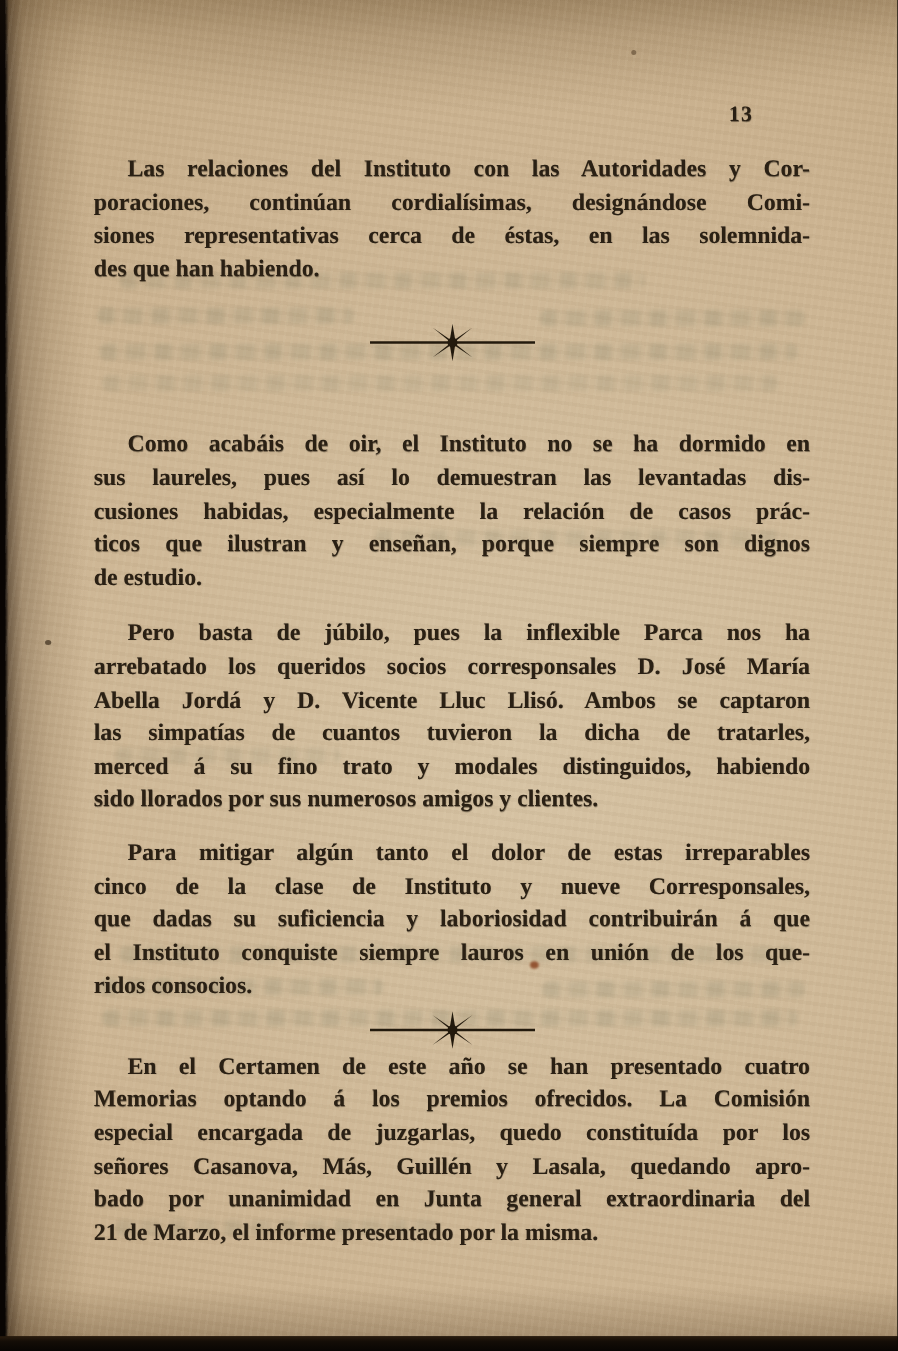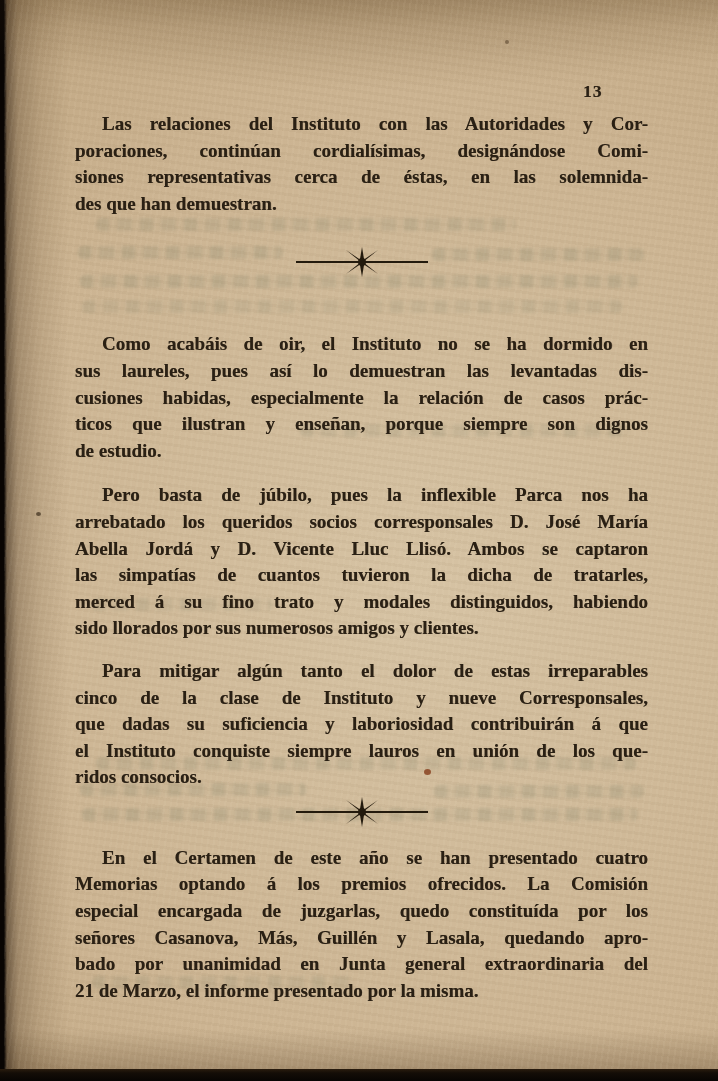--- a/index.html
+++ b/index.html
@@ -50,39 +50,39 @@
   .page-number {
     position: absolute;
     left: 583px; top: 81px; width: 46px;
     font-size: 17.5px; font-weight: 700;
     color: #2a2014;
     letter-spacing: 1px;
     text-shadow: 0.3px 0.3px 0.6px rgba(42,32,20,0.55);
   }
   .text-block {
     position: absolute;
-    left: 75px; top: 0; width: 573px;
+    left: 75px; top: 12px; width: 573px;
     color: #2a2014;
     font-size: 19px; font-weight: 700;
     line-height: 26.6px;
     text-shadow: 0.3px 0.3px 0.6px rgba(42,32,20,0.5);
   }
   .para { text-align: justify; }
   .para .line { text-align: justify; text-align-last: justify; }
   .para .line:first-child { text-indent: 27px; }
   .para .line:last-child { text-align-last: left; }
 
   
   .block-0 { margin-top: 111px; }
   .block-1 { margin-top: 28px; }
   .block-2 { margin-top: 52px; }
   .block-3 { margin-top: 18px; }
   .block-4 { margin-top: 16px; }
   .block-5 { margin-top: 4px; }
-  .block-6 { margin-top: 16px; }
+  .block-6 { margin-top: 0; }
 
   .divider {
     height: 34px;
     display: flex; align-items: center; justify-content: center;
   }
   .divider svg { display: block; }
 
   
   .smudge {
     position: absolute;
@@ -149,21 +149,21 @@
 <div class="fox-dot"></div>
 <div class="speck-a"></div>
 <div class="speck-b"></div>
 
 <div class="page-number">13</div>
 <div class="text-block">
     <div class="para block-0">
       <div class="line">Las relaciones del Instituto con las Autoridades y Cor-</div>
       <div class="line">poraciones, continúan cordialísimas, designándose Comi-</div>
       <div class="line">siones representativas cerca de éstas, en las solemnida-</div>
-      <div class="line">des que han demuestran.</div>
+      <div class="line">des que han habiendo.</div>
     </div>
     <div class="divider block-1">
     <span>
       <svg width="150" height="34" viewBox="0 0 150 34" aria-hidden="true">
         <line x1="9" y1="17" x2="141" y2="17" stroke="#231a0d" stroke-width="2"></line>
         <polygon points="72.5,17 77.5,17 75,2" fill="#231a0d"></polygon>
         <polygon points="72.5,17 77.5,17 75,32" fill="#231a0d"></polygon>
         <polygon points="73,14.5 77,19.5 59,5" fill="#231a0d"></polygon>
         <polygon points="73,19.5 77,14.5 59,29" fill="#231a0d"></polygon>
         <polygon points="73,14.5 77,19.5 91,29" fill="#231a0d"></polygon>

